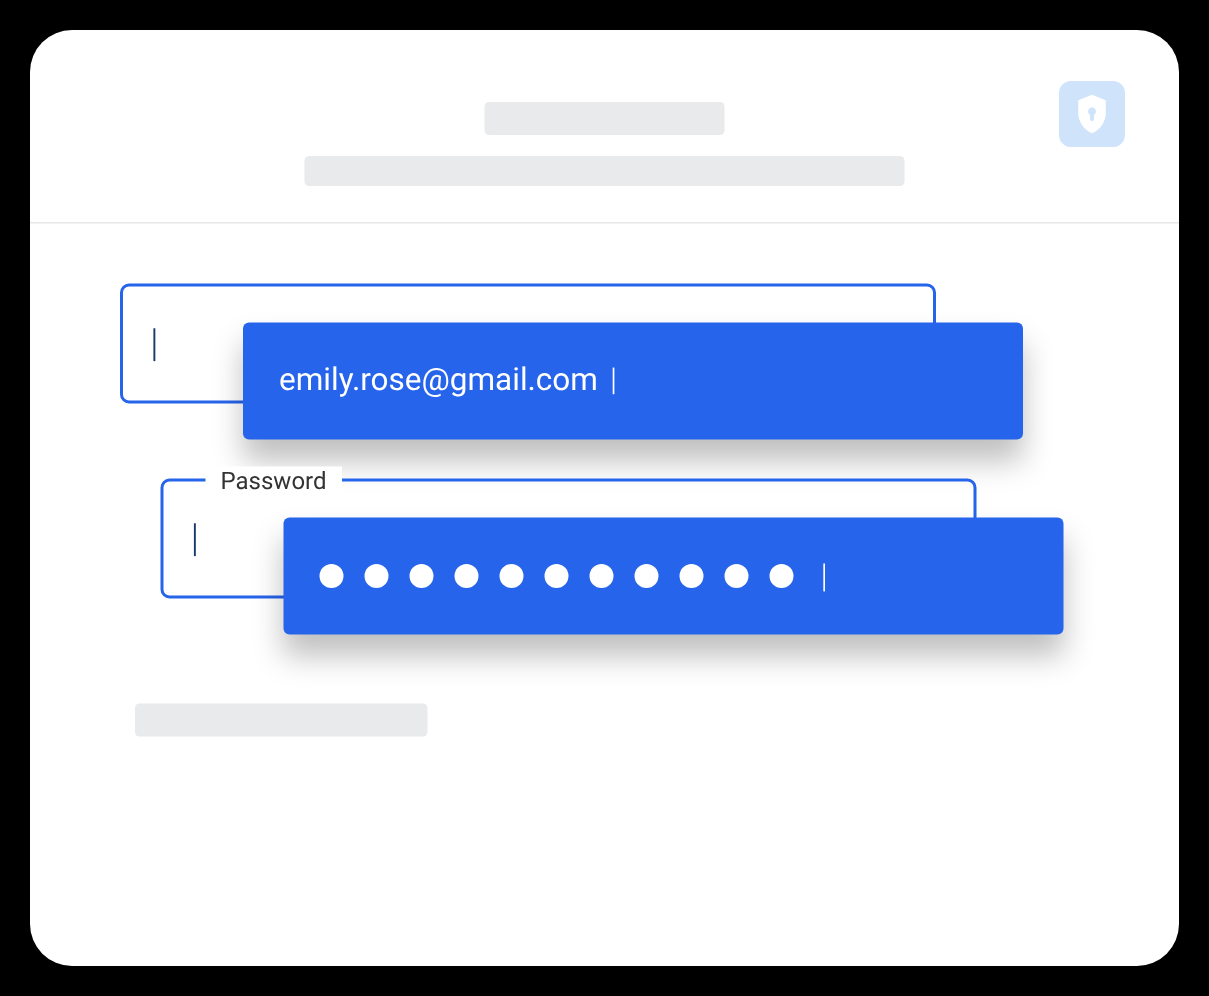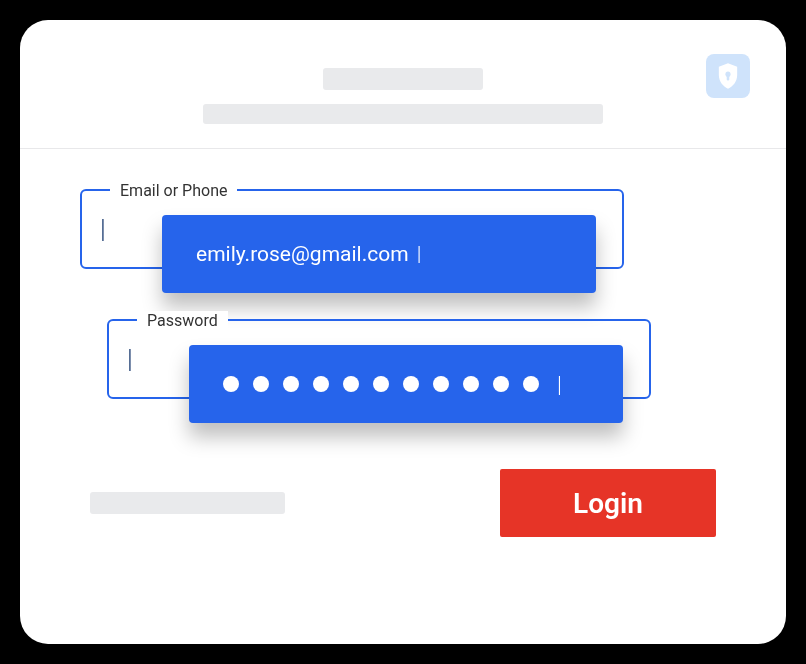--- a/index.html
+++ b/index.html
@@ -92,27 +92,27 @@
     .cursor-mark {
       color: #193a6f;
       font-size: 26px;
       font-weight: 300;
       line-height: 36px;
     }
     .autofill-overlay {
       position: absolute;
       top: 26px;
       left: 82px;
-      width: 434px;
+      width: 520px;
       height: 78px;
       background: #2664eb;
       border-radius: 4px;
       box-shadow: 0 14px 20px rgba(0,0,0,0.25);
       display: flex;
-      padding: 0 34px;
+      padding: 0 24px;
       color: #fff;
       font-size: 21px;
     }
     .autofill-text {
       display: flex;
       align-items: center;
     }
     .autofill-cursor {
       margin-left: 8px;
       font-weight: 300;
@@ -171,21 +171,20 @@
         <circle cx="12" cy="12" r="2.8" fill="#cfe3fb"></circle>
         <rect x="10.6" y="13" width="2.8" height="6" rx="1.2" fill="#cfe3fb"></rect>
       </svg>
     </div>
   </div>
 
   <div class="form-section">
 
     <div class="field-group">
       <div class="input-outline">
-        <span class="input-label">Email or Phone</span>
         <span class="cursor-mark">|</span>
       </div>
       <div class="autofill-overlay">
         <span class="autofill-text">
           <span>emily.rose@gmail.com</span>
           <span class="autofill-cursor">|</span>
         </span>
       </div>
     </div>
 
@@ -207,18 +206,17 @@
             <div class="dot"></div>
             <div class="dot"></div>
             <div class="dot"></div>
             <span class="autofill-cursor" style="font-size: 22px; margin-left: 4px;">|</span>
           </div>
       </div>
     </div>
 
     <div class="footer-row">
       <div class="footer-placeholder"></div>
-      <button class="login-button">Login</button>
     </div>
 
   </div>
 
 </div>
 
 </body></html>

